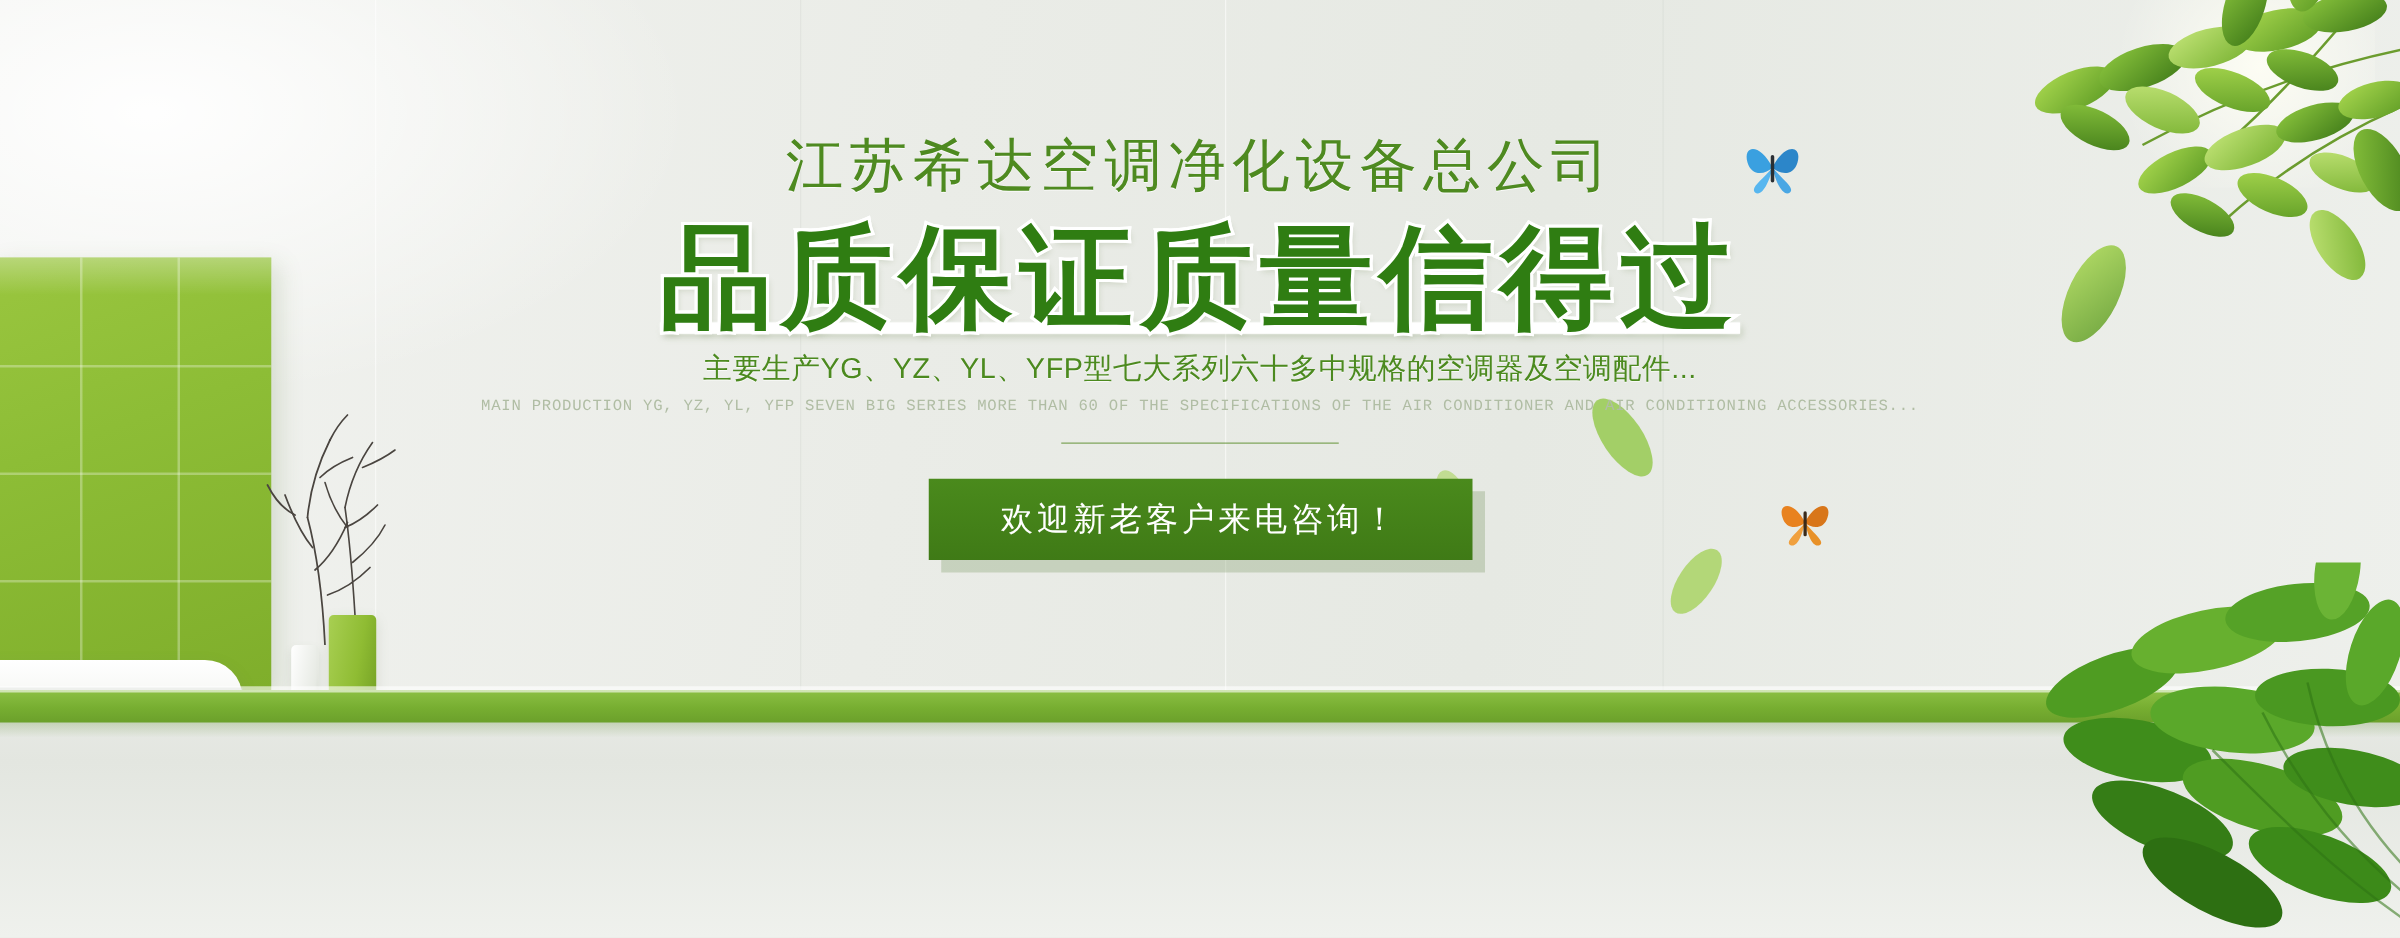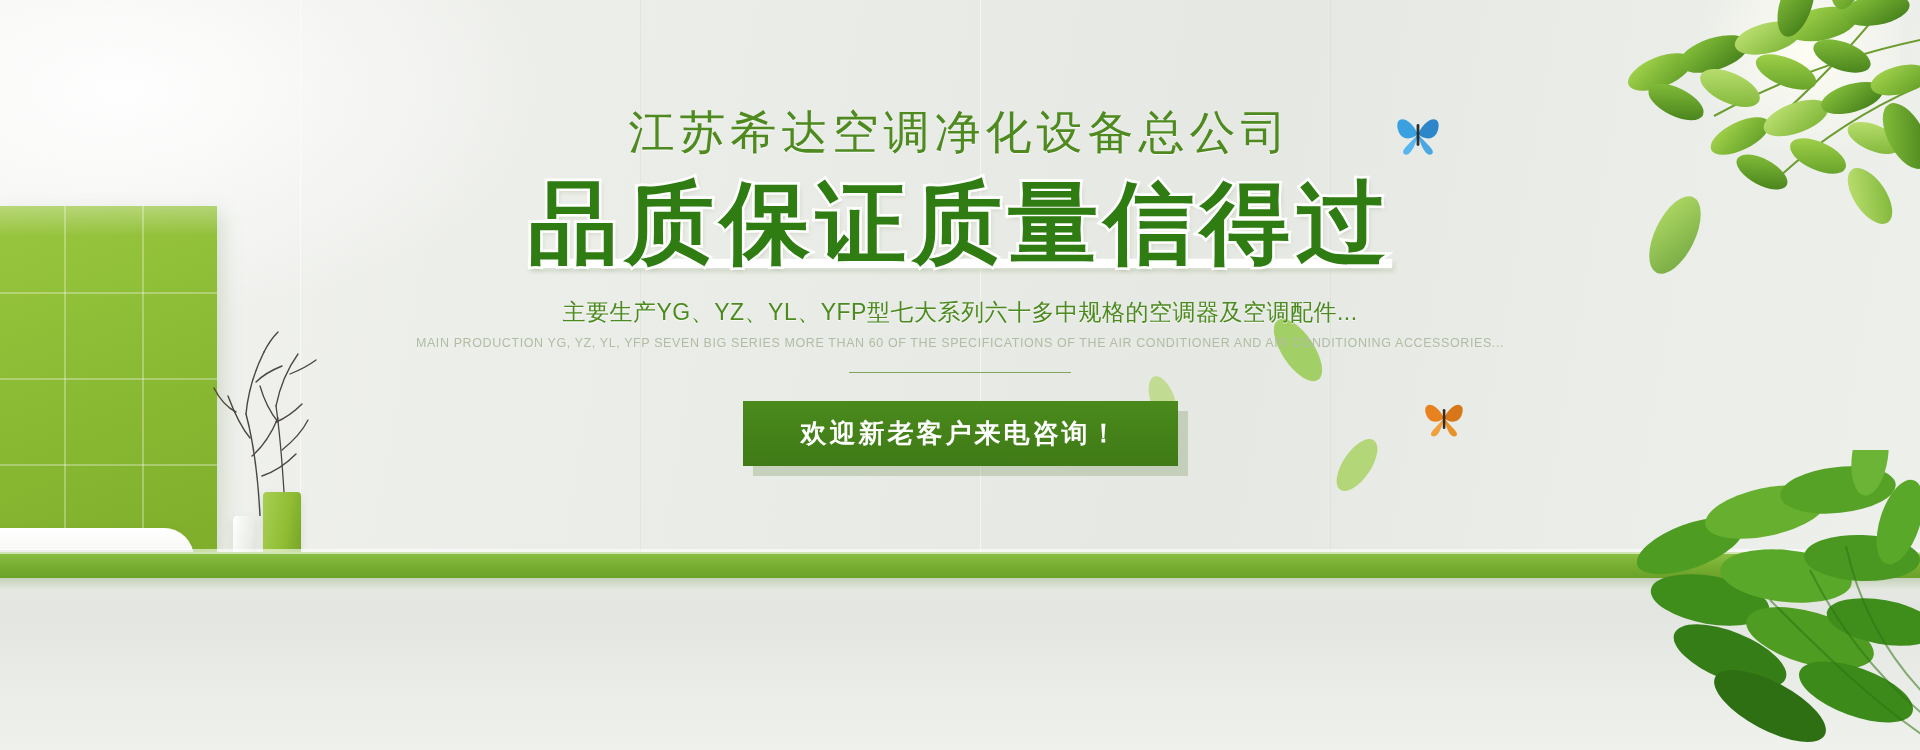--- a/index.html
+++ b/index.html
@@ -117,41 +117,41 @@
     font-size:90px;font-weight:bold;letter-spacing:6px;
     color:#2f7d12;line-height:1.1;white-space:nowrap;
     -webkit-text-stroke:5px #ffffff;
     paint-order:stroke fill;
     text-shadow:
       0 0 2px rgba(255,255,255,.9),
       2px 3px 5px rgba(90,120,60,.22);
     text-decoration: underline;
   }
   .subline{
-    margin-top:24px;
+    margin-top:6px;
     font-size:23px;color:#4c8a1f;letter-spacing:.5px;white-space:nowrap;
     text-shadow:0 1px 0 rgba(255,255,255,.7);
   }
   .engline{
     margin-top:8px;
-    font-family:Liberation Sans, sans-serif;
+    font-family:Liberation Mono, monospace;
     font-variant:small-caps;
     font-size:12.5px;letter-spacing:.6px;
     color:#b0bda4;white-space:nowrap;
   }
   .divider{
     margin-top:22px;width:222px;height:1px;background:#5c8f2e;opacity:.75;
   }
   .cta-wrap{margin-top:28px;position:relative;}
   .cta{
     position:relative;z-index:2;
     display:inline-block;
     padding:15px 58px;
     background:linear-gradient(180deg,#4a8a1c 0%,#3f7a16 100%);
-    color:#ffffff;font-size:26px;letter-spacing:3px;white-space:nowrap;font-weight:bold;
+    color:#ffffff;font-size:26px;letter-spacing:3px;white-space:nowrap;
   }
   .cta-shadow{
     position:absolute;left:10px;top:10px;right:-10px;bottom:-10px;
     background:rgba(120,150,95,.30);z-index:1;filter:blur(.5px);
   }
 </style>
 </head>
 <body>
 
 <div class="banner">

